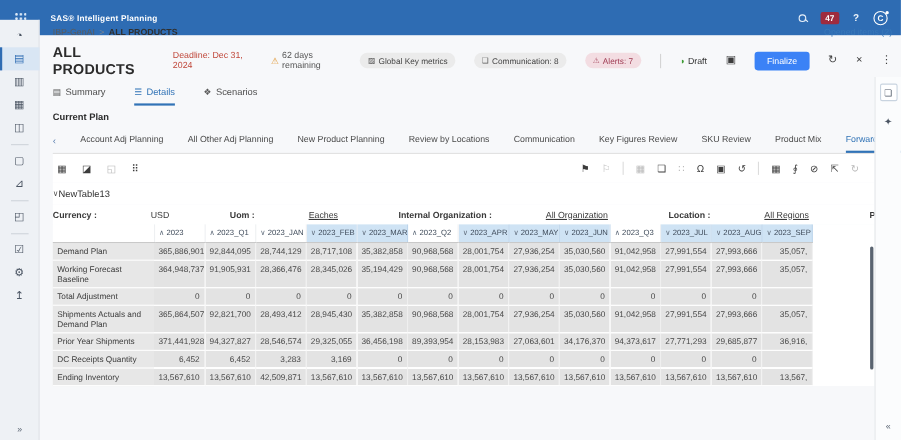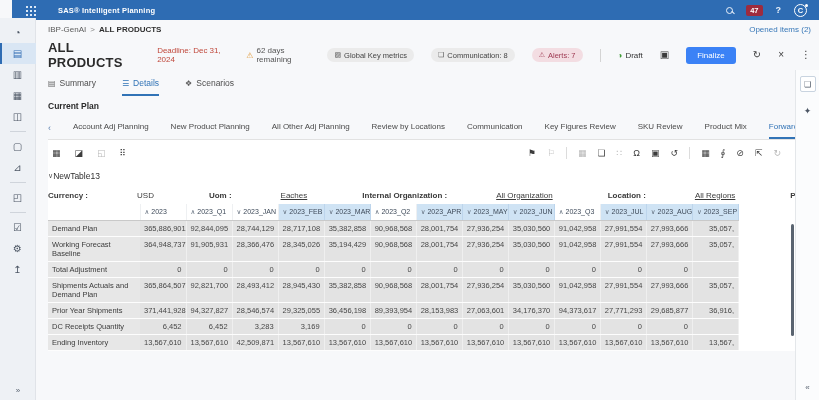--- a/index.html
+++ b/index.html
@@ -3,21 +3,21 @@
 <meta charset="utf-8">
 <style>
   * { margin:0; padding:0; box-sizing:border-box; }
   html,body { width:819px; height:400px; }
   body {
     font-family:"Liberation Sans","DejaVu Sans",sans-serif;
     position:relative; overflow:hidden; background:#f7f8fa; color:#333;
     -webkit-font-smoothing:antialiased;
   }
   
-  .topbar{position:absolute;top:0;left:12px;right:0;height:20px;background:#2e6cb3;display:flex;align-items:center;}
+  .topbar{position:absolute;top:0;left:0;right:0;height:32px;background:#2e6cb3;display:flex;align-items:center;}
   .waffle-wrap{width:36px;display:flex;justify-content:center;align-items:center;}
   .waffle{width:11px;height:11px;background-image:radial-gradient(#dce9f7 1px,transparent 1.3px);background-size:4px 4px;}
   .app-title{color:#fff;font-size:7.5px;font-weight:bold;margin-left:10px;letter-spacing:.2px;}
   .topbar-right{margin-left:auto;display:flex;align-items:center;gap:13px;padding-right:12px;}
   .search-glass{width:7px;height:7px;border:1.2px solid #e9f1fa;border-radius:50%;position:relative;}
   .search-glass::after{content:"";position:absolute;width:4px;height:1.2px;background:#e9f1fa;transform:rotate(45deg);right:-3px;bottom:-1px;}
   .notif-badge{background:#9e2b3e;color:#fff;font-size:7.5px;font-weight:bold;padding:1px 4px;border-radius:2px;line-height:1.2;}
   .help-btn{color:#e9f1fa;font-size:9px;font-weight:bold;}
   .avatar{width:13px;height:13px;border:1.3px solid #fff;border-radius:50%;color:#fff;font-size:7.5px;font-weight:bold;display:flex;align-items:center;justify-content:center;position:relative;}
   .avatar::after{content:"";position:absolute;top:-1px;right:-2px;width:3px;height:3px;background:#fff;border-radius:50%;}
@@ -202,22 +202,22 @@
         <span class="t-icon">❖</span>
         <span>Scenarios</span>
       </div>
     </div>
 
   <div class="current-plan">Current Plan</div>
 
   <div class="subtabs-row" id="subtabsRow">
     <span class="nav-chev">‹</span>
   <span class="subtab">Account Adj Planning</span>
+      <span class="subtab">All Other Adj Planning</span>
       <span class="subtab">New Product Planning</span>
-      <span class="subtab">All Other Adj Planning</span>
       <span class="subtab">Review by Locations</span>
       <span class="subtab">Communication</span>
       <span class="subtab">Key Figures Review</span>
       <span class="subtab">SKU Review</span>
       <span class="subtab">Product Mix</span>
       <span class="subtab active">Forward Year Planning</span>
     </div>
 
   <div class="toolbar-row">
     <div class="tb-left" id="tbLeft">

